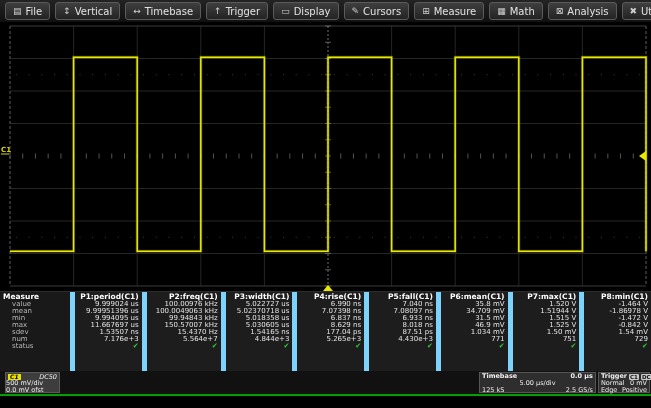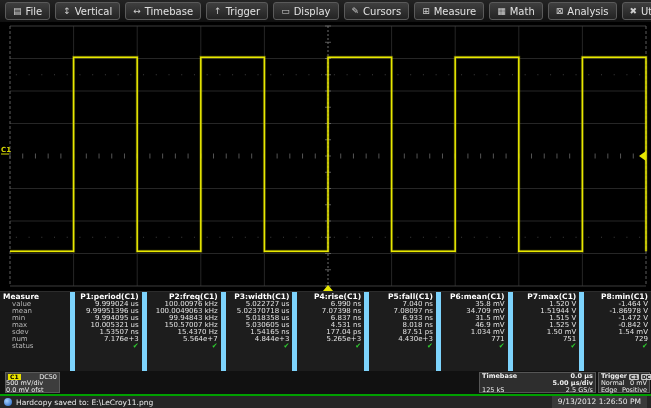--- a/index.html
+++ b/index.html
@@ -33,33 +33,33 @@
   .mcell.lab{text-align:left;padding-left:3px;color:#b8b8b8;}
   .mstatus{height:7px;line-height:7px;font-size:7px;text-align:right;padding-right:3px;}
   .check{color:#2ecc2e;font-weight:bold;}
   .mhisto{height:22px;position:relative;background:#161616;margin-top:24px;}
   .mhisto svg{position:absolute;left:0;top:0;width:100%;height:100%;}
 
   
   .bottombar{position:absolute;left:0;top:371px;width:651px;height:23px;background:#111;}
   .chbox{position:absolute;left:5px;top:1px;width:55px;height:21px;background:#3d3d3d;
     border:1px solid #5a5a5a;box-sizing:border-box;font-size:6.5px;color:#efefef;}
-  .chtop{display:flex;justify-content:space-between;align-items:center;height:7px;padding:0 2px;}
+  .chtop{display:flex;justify-content:space-between;align-items:center;height:7px;padding:0 2px;font-style:italic;}
   .chbadge{background:#e8e000;color:#000;font-weight:bold;padding:0 2px;height:6px;
     line-height:6px;font-size:6px;}
   .chrow{text-align:right;padding-right:19px;height:7px;line-height:7px;white-space:nowrap;}
 
   .tbbox{position:absolute;left:479px;top:1px;width:117px;height:21px;background:#2e2e2e;
     border:1px solid #565656;box-sizing:border-box;color:#efefef;font-size:6.5px;}
   .trbox{position:absolute;left:598px;top:1px;width:52px;height:21px;background:#2e2e2e;
     border:1px solid #565656;box-sizing:border-box;color:#efefef;font-size:6.5px;}
   .brow{display:flex;justify-content:space-between;align-items:center;height:7px;
     line-height:7px;padding:0 2px;white-space:nowrap;}
   .brow .bl{font-weight:bold;}
-  .brow.right{justify-content:flex-end;font-weight:bold;}
+  .brow.right{justify-content:center;}
   .badge{background:#c9c9c9;color:#111;font-size:5.5px;font-weight:bold;padding:0 1px;
     height:6px;line-height:6px;border-radius:1px;margin-left:2px;}
   .badges{display:flex;align-items:center;}
 
   
   .greenline{position:absolute;left:0;top:394px;width:651px;height:2px;background:#00a000;}
   .statusbar{position:absolute;left:0;top:396px;width:651px;height:12px;background:#262626;
     display:flex;align-items:center;gap:4px;padding:0 4px;box-sizing:border-box;
     font-size:7.5px;color:#eaeaea;}
   .sicon{width:8px;height:8px;border-radius:50%;flex:0 0 auto;
@@ -324,21 +324,21 @@
         <div class="mcell lab">sdev</div>
         <div class="mcell lab">num</div>
         <div class="mcell lab">status</div>
         <div class="mhisto" style="color: rgb(184, 184, 184); font-size: 7px; line-height: 7px; padding-left: 3px; background: rgb(25, 25, 25);">histo</div>
       </div>
       <div class="mcol">
         <div class="mhead">P1:period(C1)</div>
         <div class="mcell">9.999024 us</div>
         <div class="mcell">9.99951396 us</div>
         <div class="mcell">9.994095 us</div>
-        <div class="mcell">10.005321 us</div>
+        <div class="mcell">11.667697 us</div>
         <div class="mcell">1.53507 ns</div>
         <div class="mcell">7.176e+3</div>
         <div class="mstatus"><span class="check">✔</span></div>
         <div class="mhisto">
           <svg viewBox="0 0 24 22" preserveAspectRatio="none">
             <polygon points="0,22 0.5,21.1 1.5,21.1 2.5,20.9 3.5,20.9 4.5,20.7 5.5,20.6 6.5,20.0 7.5,18.8 8.5,16.6 9.5,12.9 10.5,9.7 11.5,11.6 12.5,15.0 13.5,17.7 14.5,19.2 15.5,20.0 16.5,20.4 17.5,20.6 18.5,20.7 19.5,20.9 20.5,20.9 21.5,21.1 22.5,21.1 23.5,21.1 24,22" fill="#00dd33"></polygon>
             <line x1="0" y1="21.6" x2="24" y2="21.6" stroke="#00dd33" stroke-width="0.9"></line>
           </svg>
         </div>
       </div>
@@ -372,21 +372,21 @@
             <polygon points="0,22 0.5,21.1 1.5,21.1 2.5,20.9 3.5,20.9 4.5,20.7 5.5,20.4 6.5,19.8 7.5,18.8 8.5,17.3 9.5,14.7 10.5,11.6 11.5,9.0 12.5,8.2 13.5,10.9 14.5,14.3 15.5,16.9 16.5,18.8 17.5,19.8 18.5,20.4 19.5,20.7 20.5,20.9 21.5,20.9 22.5,21.1 23.5,21.1 24,22" fill="#00dd33"></polygon>
             <line x1="0" y1="21.6" x2="24" y2="21.6" stroke="#00dd33" stroke-width="0.9"></line>
           </svg>
         </div>
       </div>
       <div class="mcol">
         <div class="mhead">P4:rise(C1)</div>
         <div class="mcell">6.990 ns</div>
         <div class="mcell">7.07398 ns</div>
         <div class="mcell">6.837 ns</div>
-        <div class="mcell">4.531 ns</div>
+        <div class="mcell">8.629 ns</div>
         <div class="mcell">177.04 ps</div>
         <div class="mcell">5.265e+3</div>
         <div class="mstatus"><span class="check">✔</span></div>
         <div class="mhisto">
           <svg viewBox="0 0 24 22" preserveAspectRatio="none">
             <polygon points="0,22 0.5,21.1 1.5,20.9 2.5,20.7 3.5,20.0 4.5,17.7 5.5,12.9 6.5,8.2 7.5,5.9 8.5,10.1 9.5,15.4 10.5,18.6 11.5,20.0 12.5,20.6 13.5,20.7 14.5,20.9 15.5,20.9 16.5,21.1 17.5,21.1 18.5,21.1 19.5,21.1 20.5,21.1 21.5,21.1 22.5,21.1 23.5,21.1 24,22" fill="#00dd33"></polygon>
             <line x1="0" y1="21.6" x2="24" y2="21.6" stroke="#00dd33" stroke-width="0.9"></line>
           </svg>
         </div>
       </div>
@@ -540,18 +540,13 @@
       </div>
       <div class="brow">
         <span>Edge</span>
         <span>Positive</span>
       </div>
     </div>
   </div>
 
   <div class="greenline"></div>
 
-  <div class="statusbar">
-    <span class="sicon"></span>
-    <span>Hardcopy saved to: E:\LeCroy11.png</span>
-    <span class="timestamp">9/13/2012 1:26:50 PM</span>
-  </div>
 </div>
 
 </body></html>

